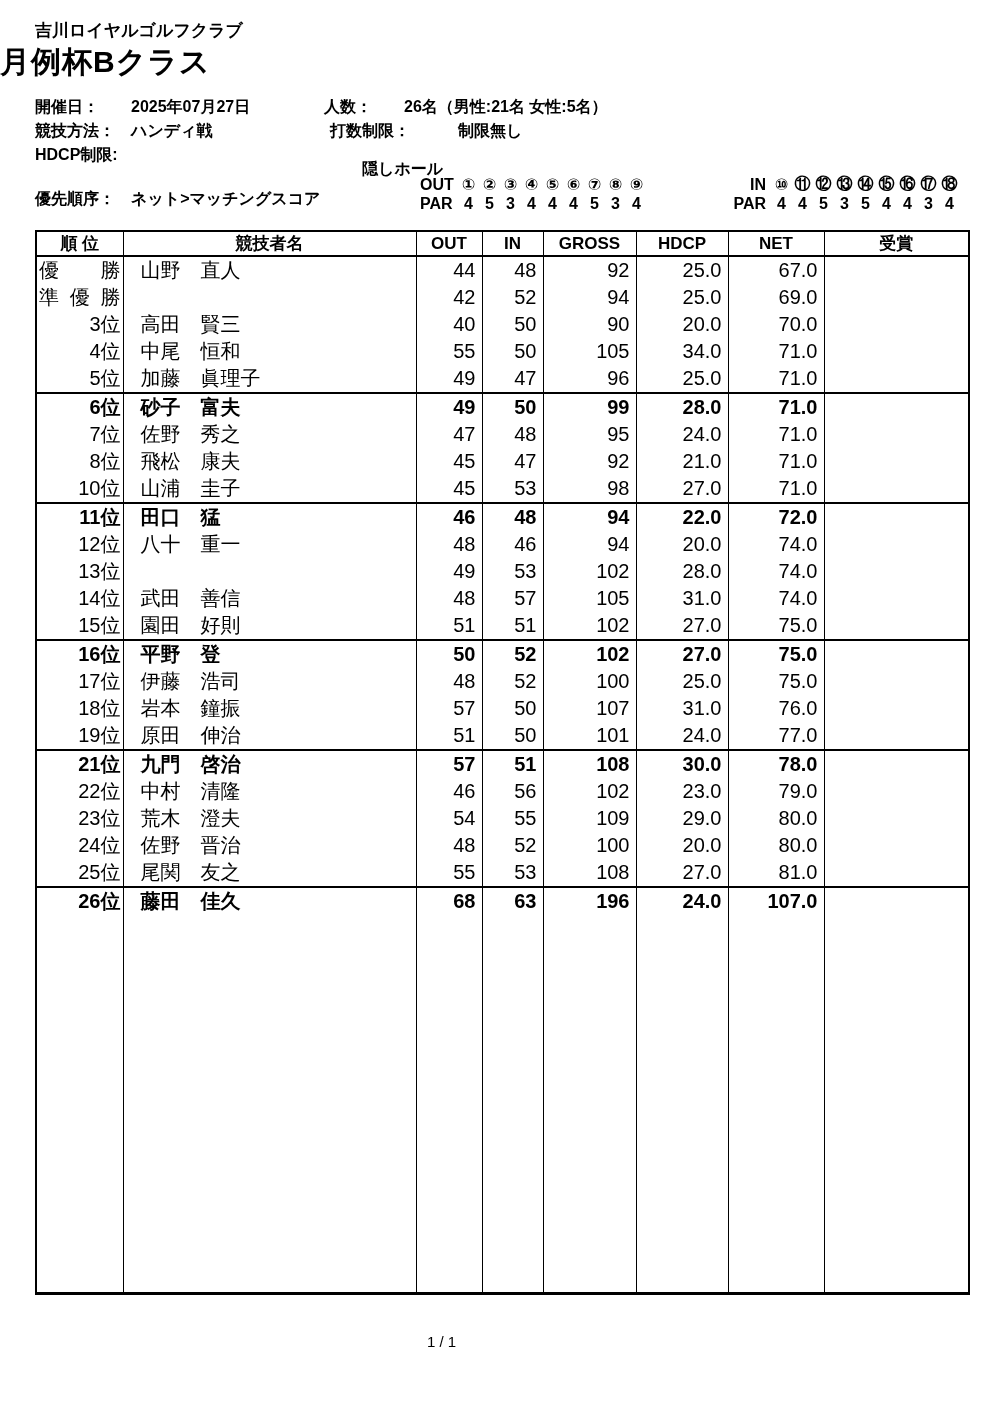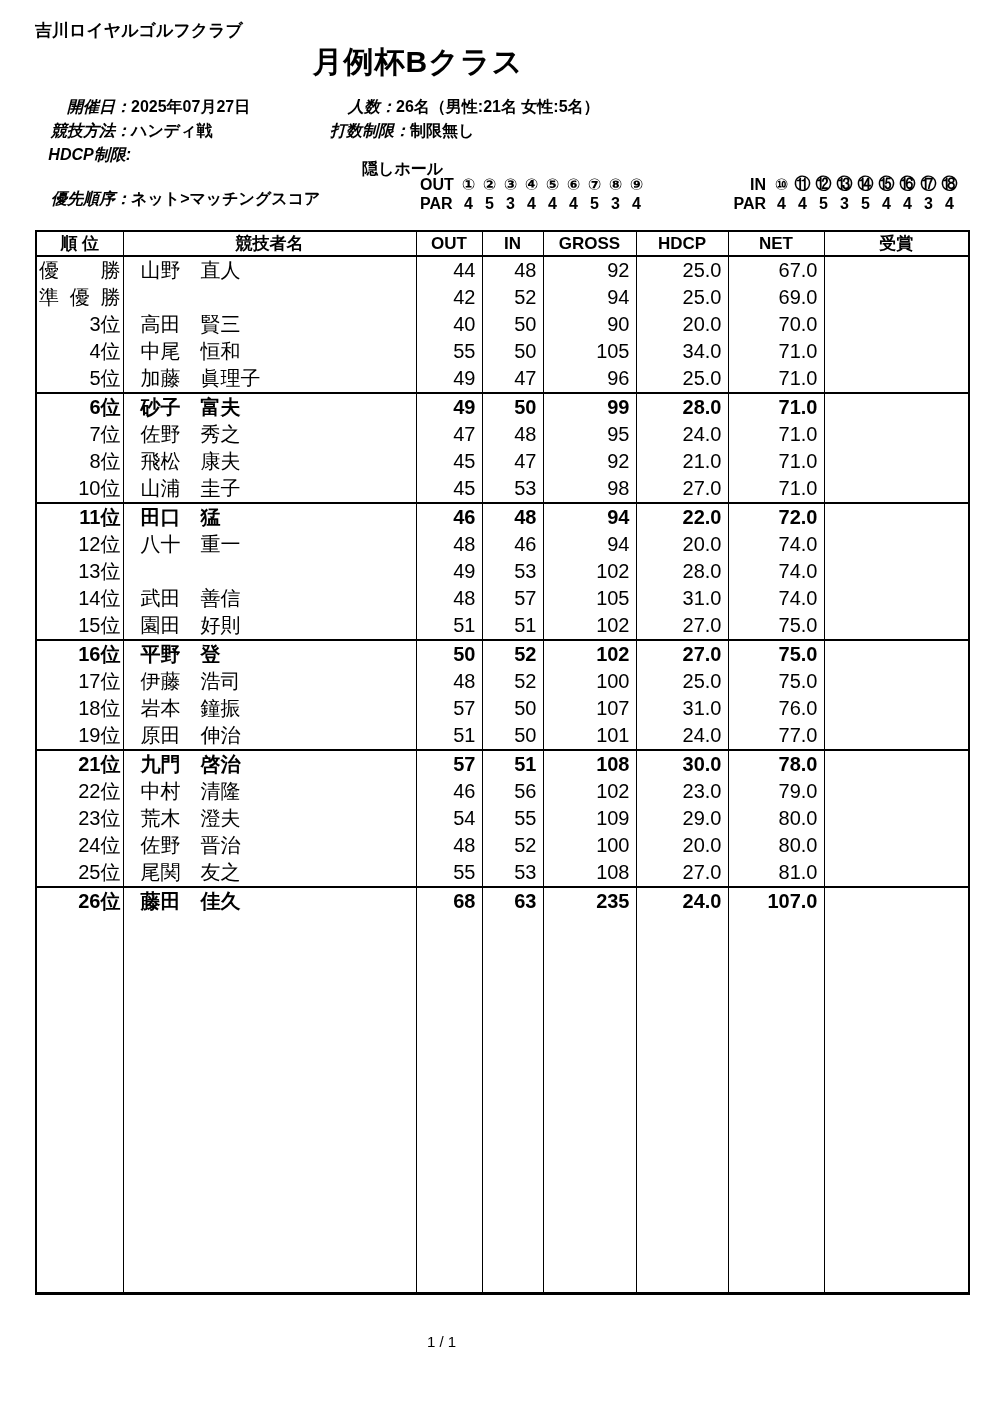--- a/index.html
+++ b/index.html
@@ -1,29 +1,29 @@
 <!DOCTYPE html>
 <html><head>
 <meta charset="utf-8">
 <style>
   * { margin:0; padding:0; box-sizing:border-box; }
   html, body { width:1000px; height:1415px; background:#ffffff; }
   body { position:relative; color:#000; font-family:"Liberation Sans","DejaVu Sans",sans-serif; }
 
   .club-name { position:absolute; left:35px; top:19px; font-size:17px; font-weight:bold; }
-  .page-title { position:absolute; left:0; top:42px; width:836px; text-align:center;
+  .page-title { position:absolute; left:0; top:42px; width:836px; 
                 font-size:30px; font-weight:bold; letter-spacing:1px; }
 
   .info-line { position:absolute; display:flex; font-size:16px; font-weight:bold; white-space:pre; }
-  .info-label { display:inline-block; text-align:right;font-style:italic; }
+  .info-label { display:inline-block; text-align:left; }
   .wL { width:96px; } .wR { width:80px; }
   #info-date   { left:35px;  top:97px;  }
-  #info-count  { left:316px; top:97px;  }
+  #info-count  { left:324px; top:97px;  }
   #info-method { left:35px;  top:121px; }
-  #info-stroke { left:330px; top:121px; }
+  #info-stroke { left:330px; top:121px;gap:48px; }
   #info-hdcp   { left:35px;  top:145px; }
   #info-prior  { left:35px;  top:189px; }
 
   .hidden-hole-title { position:absolute; left:362px; top:159px; font-size:16px; font-weight:bold; }
   .hh-block { position:absolute; font-weight:bold; }
   #out-block { left:420px; top:175px; }
   #in-block  { left:733px; top:175px; }
   .hh-row { display:flex; height:19px; align-items:center; }
   .hh-label { width:38px; font-size:16px; }
   #in-block .hh-label { text-align:right; padding-right:5px; }
@@ -377,21 +377,21 @@
         <td class="col-num">108</td>
         <td class="col-num">27.0</td>
         <td class="col-num">81.0</td>
         <td class="col-award"></td>
       </tr>
       <tr class="group-start">
         <td class="col-rank">26位</td>
         <td class="col-name">藤田　佳久</td>
         <td class="col-num">68</td>
         <td class="col-num">63</td>
-        <td class="col-num">235</td>
+        <td class="col-num">196</td>
         <td class="col-num">24.0</td>
         <td class="col-num">107.0</td>
         <td class="col-award"></td>
       </tr>
       <tr class="filler">
         <td class="col-rank"></td>
         <td class="col-name"></td>
         <td class="col-num"></td>
         <td class="col-num"></td>
         <td class="col-num"></td>

